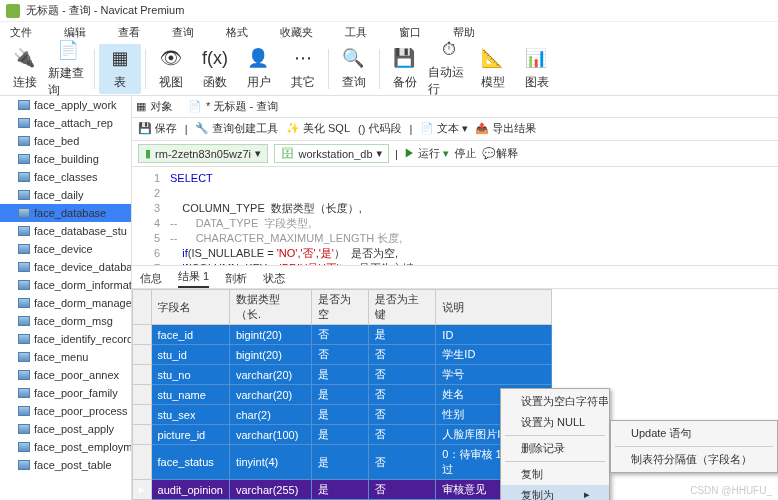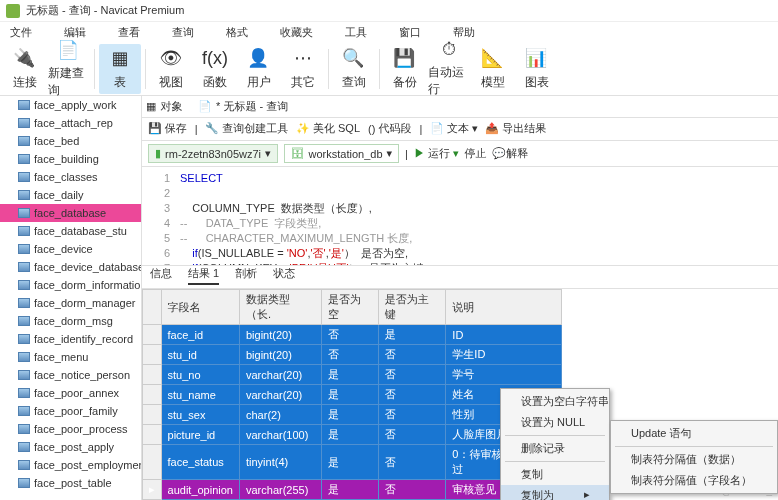--- a/index.html
+++ b/index.html
@@ -7,46 +7,46 @@
 .titlebar{height:22px;background:#fff;display:flex;align-items:center;padding:4px 6px;gap:6px;border-bottom:1px solid #eee}
 .titlebar .ico{width:14px;height:14px;background:#7cb342;border-radius:2px}
 .menubar{height:20px;display:flex;align-items:flex-end;padding:0 4px;gap:20px}
 .menubar span{padding:2px 6px;cursor:pointer}
 .toolbar{height:54px;display:flex;align-items:center;padding:0 4px;gap:2px;border-bottom:1px solid #e0e0e0}
 .tbtn{display:flex;flex-direction:column;align-items:center;justify-content:center;width:42px;height:50px;cursor:pointer;border-radius:2px}
 .tbtn.active{background:#cfe8f9}
 .tbtn .ic{width:24px;height:24px;display:flex;align-items:center;justify-content:center;font-size:18px}
 .tbtn .lb{font-size:12px;margin-top:4px}
 .main{display:flex;height:404px}
-.sidebar{width:142px;border-right:1px solid #e0e0e0;overflow-y:auto;overflow-x:hidden;background:#fff}
+.sidebar{width:132px;border-right:1px solid #e0e0e0;overflow-y:auto;overflow-x:hidden;background:#fff}
 .sitem{display:flex;align-items:center;height:18px;padding-left:18px;gap:4px;cursor:pointer;white-space:nowrap}
-.sitem.sel{background:#ec4899}
+.sitem.sel{background:#3b82f6}
 .sitem .ti{width:12px;height:10px;background:linear-gradient(#a0c8e8,#6090c0);border:1px solid #5080b0;flex-shrink:0}
 .content{flex:1;display:flex;flex-direction:column;overflow:hidden}
 .tabrow{height:22px;display:flex;align-items:center;padding:0 4px;gap:16px;border-bottom:1px solid #e0e0e0}
 .tabrow .tb{display:flex;align-items:center;gap:4px;cursor:pointer}
 .actbar{height:24px;display:flex;align-items:center;padding:0 6px;gap:8px;border-bottom:1px solid #e0e0e0}
 .actbar .ab{display:flex;align-items:center;gap:3px;cursor:pointer}
 .connrow{height:26px;display:flex;align-items:center;padding:0 6px;gap:6px;border-bottom:1px solid #e0e0e0}
 .connbox{background:#eaf5ea;border:1px solid #b8d8b8;padding:2px 6px;display:flex;align-items:center;gap:4px}
 .runbtn{color:#2a8a2a;cursor:pointer}
 .editor{padding:4px 8px;font-family:Consolas,monospace;font-size:11px;line-height:15px;background:#fff;height:100px;overflow:hidden}
 .editor .ln{display:flex}
 .editor .num{width:20px;text-align:right;color:#999;margin-right:10px}
 .kw{color:#0000cc}
 .str{color:#cc0000}
 .cmt{color:#999}
-.restabs{height:24px;display:flex;align-items:flex-start;padding:0 8px;gap:16px;border-top:1px solid #e0e0e0;border-bottom:1px solid #e0e0e0}
+.restabs{height:24px;display:flex;align-items:flex-end;padding:0 8px;gap:16px;border-top:1px solid #e0e0e0;border-bottom:1px solid #e0e0e0}
 .restabs span{cursor:pointer;padding-bottom:2px}
 .restabs .act{border-bottom:2px solid #333}
 .grid{font-size:11px}
 .grid table{border-collapse:collapse;width:420px}
 .grid th{background:#f0f0f0;border:1px solid #ccc;padding:2px 6px;text-align:left;font-weight:normal;height:18px}
 .grid td{background:#1976d2;color:#fff;border:1px solid #5090d0;padding:2px 6px;height:17px}
-.grid tr.selrow td{background:#a21caf}
+.grid tr.selrow td{background:#4c1d95}
 .grid .rowhdr{width:10px;background:#f0f0f0;border:1px solid #ccc}
 .ctxmenu{position:absolute;background:#f5f5f5;border:1px solid #aaa;box-shadow:2px 2px 4px rgba(0,0,0,0.3);padding:2px 0;z-index:10}
 .ctxmenu .mi{padding:3px 20px 3px 20px;cursor:pointer;white-space:nowrap;display:flex;justify-content:space-between;gap:30px}
 .ctxmenu .mi.hov{background:#d0e0f0}
 .ctxmenu .mi.dis{color:#999}
 .ctxmenu hr{border:none;border-top:1px solid #ccc;margin:2px 4px}
 .watermark{position:absolute;right:6px;bottom:4px;color:#ccc;font-size:10px}
 </style>
 </head>
 <body>
@@ -180,24 +180,20 @@
       <div class="sitem">
         <div class="ti"></div>
         <span>face_identify_record</span>
       </div>
       <div class="sitem">
         <div class="ti"></div>
         <span>face_menu</span>
       </div>
       <div class="sitem">
         <div class="ti"></div>
-        <span>face_notice_person</span>
-      </div>
-      <div class="sitem">
-        <div class="ti"></div>
         <span>face_poor_annex</span>
       </div>
       <div class="sitem">
         <div class="ti"></div>
         <span>face_poor_family</span>
       </div>
       <div class="sitem">
         <div class="ti"></div>
         <span>face_poor_process</span>
       </div>
@@ -392,21 +388,18 @@
     </div>
 
 </div>
 
 <div class="ctxmenu" style="left:610px;top:420px;width:168px">
   <div class="mi">
       <span>Update 语句</span>
     </div>
   <hr>
   <div class="mi">
-      <span>制表符分隔值（数据）</span>
-    </div>
-  <div class="mi">
       <span>制表符分隔值（字段名）</span>
     </div>
 
 </div>
 
 <div class="watermark">CSDN @HHUFU_</div>
 
 </body></html>

